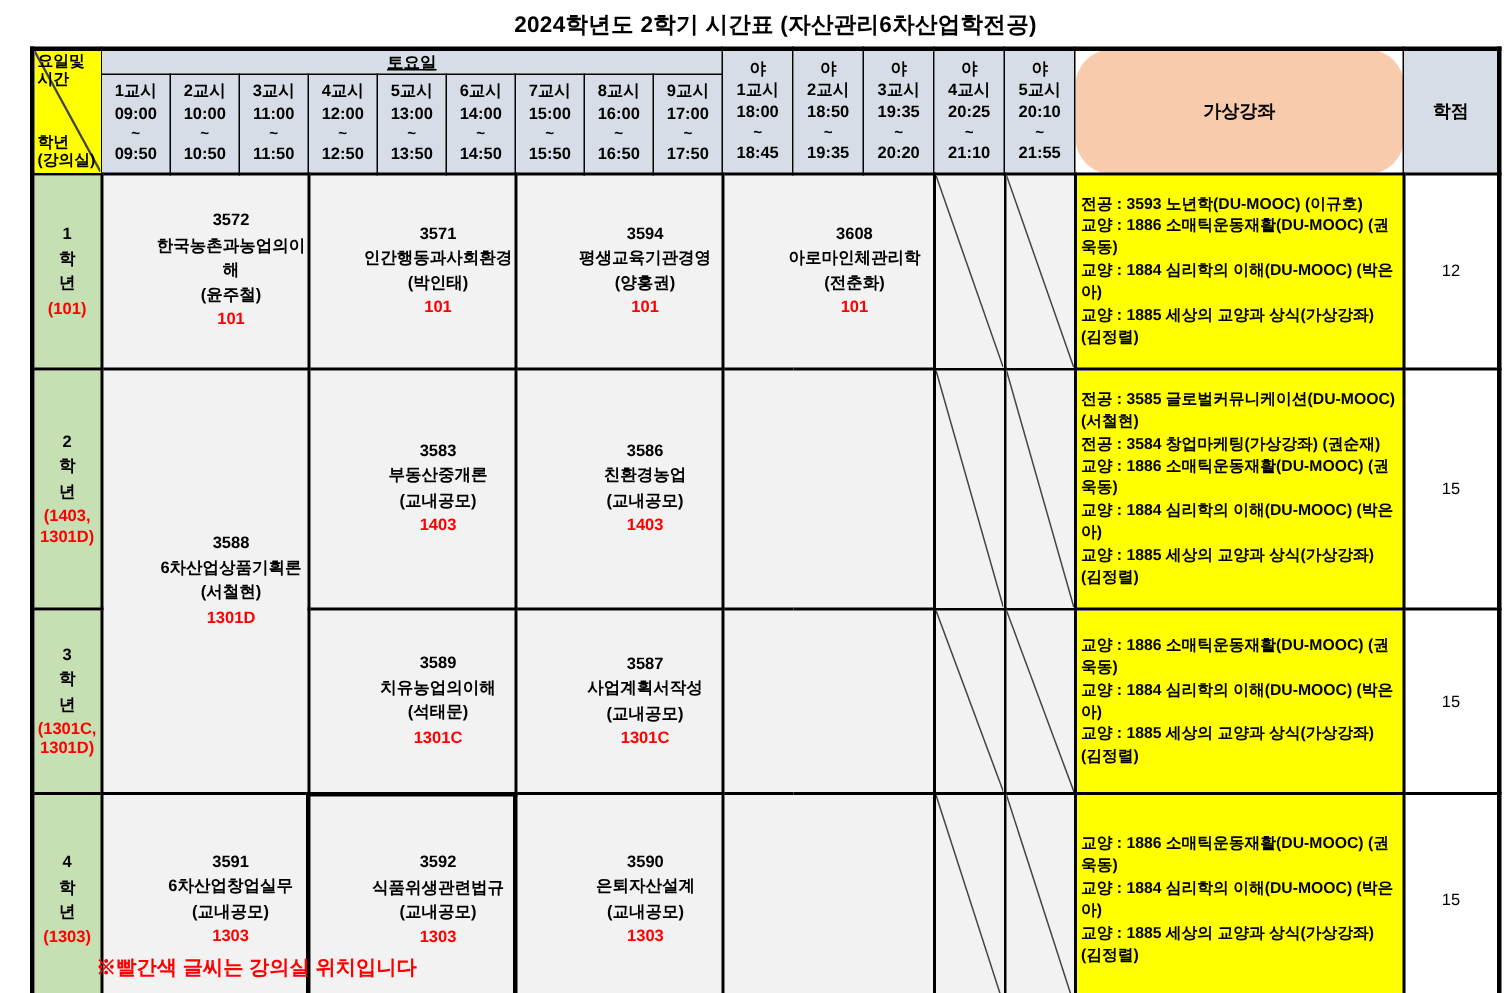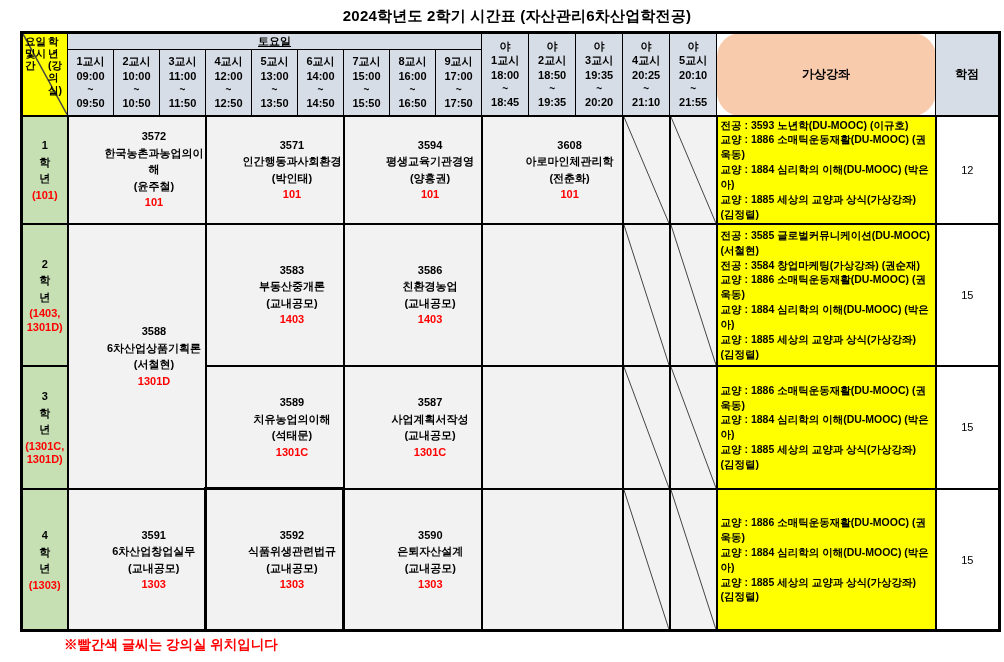--- a/index.html
+++ b/index.html
@@ -16,21 +16,21 @@
 
   
   .hd { background:var(--header-bg,#d7dde6); text-align:center; font-weight:700; font-size:11px; }
   tr.hrow1 { height:16px; }
   tr.hrow2 { height:66px; }
   .daygroup { font-size:11px;text-decoration:underline; }
   .pcell div, .ncell div { line-height:1.3; }
   .tilde { font-size:10px; }
 
   .corner { background:var(--corner-bg,#ffff00); position:relative; }
-  .corner-inner { position:relative; height:78px; display:flex; 
+  .corner-inner { position:relative; height:78px; display:flex; flex-direction:column;
                   justify-content:space-between; padding:1px 2px; font-size:10.5px;
                   font-weight:700; text-align:left; line-height:1.15; word-break:break-all; }
   .diagsvg { position:absolute; left:0; top:0; width:100%; height:100%; display:block; }
   .diagsvg line { stroke:var(--diag-line,#444); }
 
   .vhead { background:var(--virtual-header-bg,#f8cbad); text-align:center;
            font-weight:700; font-size:12px;border-radius:24px; }
   .credhead { background:var(--header-bg,#d7dde6); text-align:center;
               font-weight:700; font-size:12px;margin-top:29px; }
 
@@ -45,21 +45,21 @@
   .course { background:var(--cell-bg,#f2f2f2); text-align:center; font-weight:700;
             font-size:11px; border-width:2px; }
   .course div { line-height:1.5;margin-left:35px; }
   .c-room { color:var(--room-text,#f00); }
   .course.thick { border-width:3px; }
 
   .diag { background:var(--cell-bg,#f2f2f2); position:relative; border-width:2px; }
 
   .virtual { background:var(--virtual-bg,#ffff00); border-width:2px; vertical-align:middle; }
   .v-text { font-size:10.5px; font-weight:700; line-height:1.42; white-space:pre-line;
-            text-align:left; padding:1px 3px; word-break:break-all; }
+            text-align:left; padding:12px 3px; word-break:break-all; }
 
   .credits { background:#ffffff; text-align:center; font-size:11px; border-width:2px; }
 
   .footnote { position:absolute; top:636px; left:64px; font-size:13.5px; font-weight:700;
               color:var(--note-text,#f00); }
 </style>
 </head>
 <body>
 
 <div class="page">

